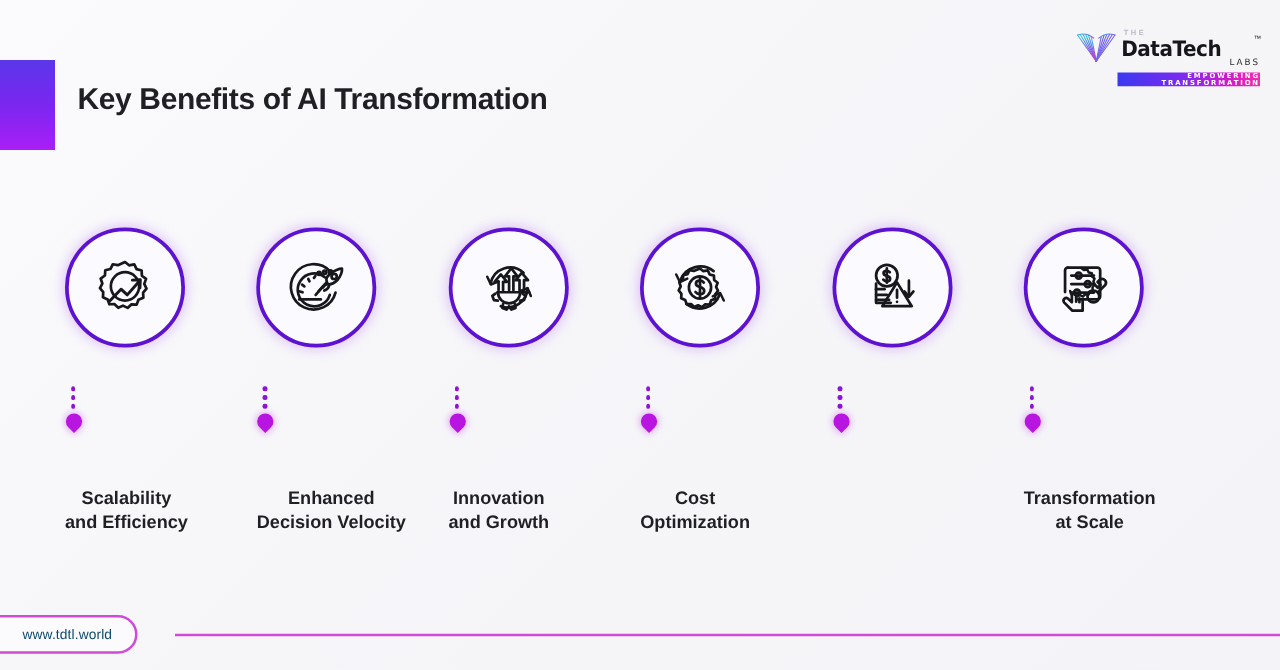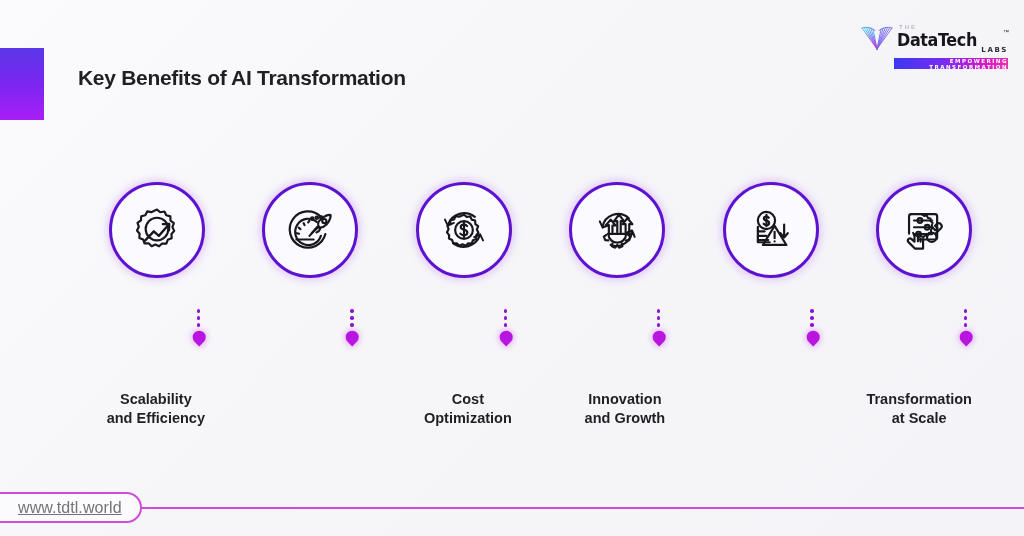--- a/index.html
+++ b/index.html
@@ -27,23 +27,23 @@
     position: absolute;
     left: 0;
     top: 48px;
     width: 44px;
     height: 72px;
     background: linear-gradient(180deg, #5b37e9 0%, #7b26f0 50%, #a91ff6 100%);
   }
 
   .page-title {
     position: absolute;
-    left: 78px;
+    left: 62px;
     top: 66px;
-    font-size: 21px;
+    font-size: 24px;
     font-weight: bold;
     letter-spacing: -0.3px;
     color: #1f2024;
     white-space: nowrap;
   }
 
   
   .logo {
     position: absolute;
     right: 16px;
@@ -94,21 +94,21 @@
     top: 5px;
     right: -1px;
     font-size: 6px;
     color: #16171c;
   }
   .logo-labs {
     position: absolute;
     top: 22px;
     right: 0px;
     font-size: 7px;
-    font-weight: bold;
+    font-weight: normal;
     letter-spacing: 1.6px;
     color: #2a2b31;
     font-family: "DejaVu Sans", sans-serif;
   }
   .logo-banner {
     position: absolute;
     left: 34px;
     right: 0;
     top: 34px;
     height: 11px;
@@ -133,21 +133,21 @@
     top: 182px;
     display: flex;
     justify-content: space-between;
     align-items: flex-start;
   }
 
   .benefit {
     width: 153px;
     display: flex;
     flex-direction: column;
-    align-items: flex-end;
+    align-items: flex-start;
     gap: 24px;
   }
 
   .badge {
     width: 96px;
     height: 96px;
     border-radius: 50%;
     border: 3.5px solid #5d12d2;
     background: #fbfaff;
     display: flex;
@@ -210,24 +210,23 @@
     top: 492px;
     height: 31px;
     padding: 0 18px 0 32px;
     border: 2px solid #cf4bd8;
     border-radius: 16px;
     background: #fbfbfd;
     display: flex;
     align-items: center;
   }
   .footer-pill span {
-    font-size: 16px;
-    color: #737373;
+    font-size: 11px;
+    color: #0c4a6e;
     letter-spacing: 0.1px;
-    text-decoration: underline;
   }
 </style>
 </head>
 <body>
 
 <div class="slide">
 
   <div class="accent-block"></div>
   <div class="page-title">Key Benefits of AI Transformation</div>
 
@@ -314,43 +313,22 @@
           <circle cx="39.5" cy="18.5" r="1.4"></circle>
           <circle cx="44.5" cy="18.2" r="1.4"></circle>
         </svg>
       </div>
       <div class="connector">
         <div class="dot"></div>
         <div class="dot"></div>
         <div class="dot"></div>
         <div class="pin"></div>
       </div>
-    </div>
-
-    <div class="benefit">
-      <div class="badge">
-        <svg viewBox="0 0 64 64" fill="none" stroke="#17181c" stroke-width="2.4" stroke-linecap="round" stroke-linejoin="round">
-          <path d="M14.5 26A19 19 0 0 1 44 17.5"></path>
-          <path d="M11 20.5 14.2 27.2 20.8 24.2" stroke-width="2.2"></path>
-          <path d="M49.5 38A19 19 0 0 1 20 46.5"></path>
-          <path d="M53 43.5 49.8 36.8 43.2 39.8" stroke-width="2.2"></path>
-          <path d="M32 15.2 35 17.6 38.9 16.9 40.5 20.5 44.3 21.5 44.5 25.4 47.6 27.8 46.2 31.5 47.9 35 45.4 38 45.5 41.9 41.9 43.3 40.5 47 36.6 46.8 33.8 49.4 30.3 47.7 26.9 49.3 24.1 46.6 20.2 46.7 18.9 43.1 15.4 41.5 15.6 37.6 13.2 34.6 15 31.1 13.7 27.4 16.9 25.1 17.2 21.2 21 20.3 22.8 16.7 26.6 17.4Z"></path>
-          <circle cx="32" cy="32" r="9.8"></circle>
-          <path d="M35.4 27.6c-.9-1.1-2.2-1.6-3.6-1.6-2 0-3.4 1.1-3.4 2.7 0 1.7 1.4 2.4 3.5 2.9 2.3.6 3.8 1.3 3.8 3.2 0 1.8-1.6 3-3.8 3-1.6 0-3-.6-3.9-1.8"></path>
-          <path d="M32 23.6 V40.4"></path>
-        </svg>
-      </div>
-      <div class="connector">
-        <div class="dot"></div>
-        <div class="dot"></div>
-        <div class="dot"></div>
-        <div class="pin"></div>
-      </div>
-      <div class="benefit-label">Cost
-Optimization</div>
+      <div class="benefit-label">Enhanced
+Decision Velocity</div>
     </div>
 
     <div class="benefit">
       <div class="badge">
         <svg viewBox="0 0 64 64" fill="none" stroke="#17181c" stroke-width="2.4" stroke-linecap="round" stroke-linejoin="round">
           <path d="M16 28.5A17.5 17.5 0 0 1 45 19"></path>
           <path d="M13 22.5 16.2 29.4 23 26.5" stroke-width="2.2"></path>
           <path d="M48.5 33A17.5 17.5 0 0 1 25 48.5"></path>
           <path d="M51.5 39.5 48.6 32.5 41.8 35.3" stroke-width="2.2"></path>
           <path d="M23 34.5 V27 h-3.5 L25 20.5 l5.5 6.5 H27 v7.5"></path>
@@ -371,20 +349,43 @@
         <div class="dot"></div>
         <div class="pin"></div>
       </div>
       <div class="benefit-label">Innovation
 and Growth</div>
     </div>
 
     <div class="benefit">
       <div class="badge">
         <svg viewBox="0 0 64 64" fill="none" stroke="#17181c" stroke-width="2.4" stroke-linecap="round" stroke-linejoin="round">
+          <path d="M14.5 26A19 19 0 0 1 44 17.5"></path>
+          <path d="M11 20.5 14.2 27.2 20.8 24.2" stroke-width="2.2"></path>
+          <path d="M49.5 38A19 19 0 0 1 20 46.5"></path>
+          <path d="M53 43.5 49.8 36.8 43.2 39.8" stroke-width="2.2"></path>
+          <path d="M32 15.2 35 17.6 38.9 16.9 40.5 20.5 44.3 21.5 44.5 25.4 47.6 27.8 46.2 31.5 47.9 35 45.4 38 45.5 41.9 41.9 43.3 40.5 47 36.6 46.8 33.8 49.4 30.3 47.7 26.9 49.3 24.1 46.6 20.2 46.7 18.9 43.1 15.4 41.5 15.6 37.6 13.2 34.6 15 31.1 13.7 27.4 16.9 25.1 17.2 21.2 21 20.3 22.8 16.7 26.6 17.4Z"></path>
+          <circle cx="32" cy="32" r="9.8"></circle>
+          <path d="M35.4 27.6c-.9-1.1-2.2-1.6-3.6-1.6-2 0-3.4 1.1-3.4 2.7 0 1.7 1.4 2.4 3.5 2.9 2.3.6 3.8 1.3 3.8 3.2 0 1.8-1.6 3-3.8 3-1.6 0-3-.6-3.9-1.8"></path>
+          <path d="M32 23.6 V40.4"></path>
+        </svg>
+      </div>
+      <div class="connector">
+        <div class="dot"></div>
+        <div class="dot"></div>
+        <div class="dot"></div>
+        <div class="pin"></div>
+      </div>
+      <div class="benefit-label">Cost
+Optimization</div>
+    </div>
+
+    <div class="benefit">
+      <div class="badge">
+        <svg viewBox="0 0 64 64" fill="none" stroke="#17181c" stroke-width="2.4" stroke-linecap="round" stroke-linejoin="round">
           <circle cx="27" cy="21.5" r="9.5"></circle>
           <path d="M29.6 18.5c-.7-.8-1.7-1.2-2.8-1.2-1.6 0-2.7.9-2.7 2.1 0 1.3 1.1 1.9 2.8 2.3 1.8.4 3 1 3 2.5 0 1.4-1.3 2.3-3 2.3-1.3 0-2.3-.5-3-1.4"></path>
           <path d="M27 15.2 V27.8"></path>
           <path d="M17.5 28.5 V45.5 h13"></path>
           <path d="M17.5 33.5 H25"></path>
           <path d="M17.5 38.5 H27"></path>
           <path d="M17.5 43 H29"></path>
           <path d="M46.5 26 V39.5"></path>
           <path d="M42.5 35.5 46.5 40.2 50.5 35.5"></path>
           <path d="M36 27.5 49 48.5 H23 Z"></path>

